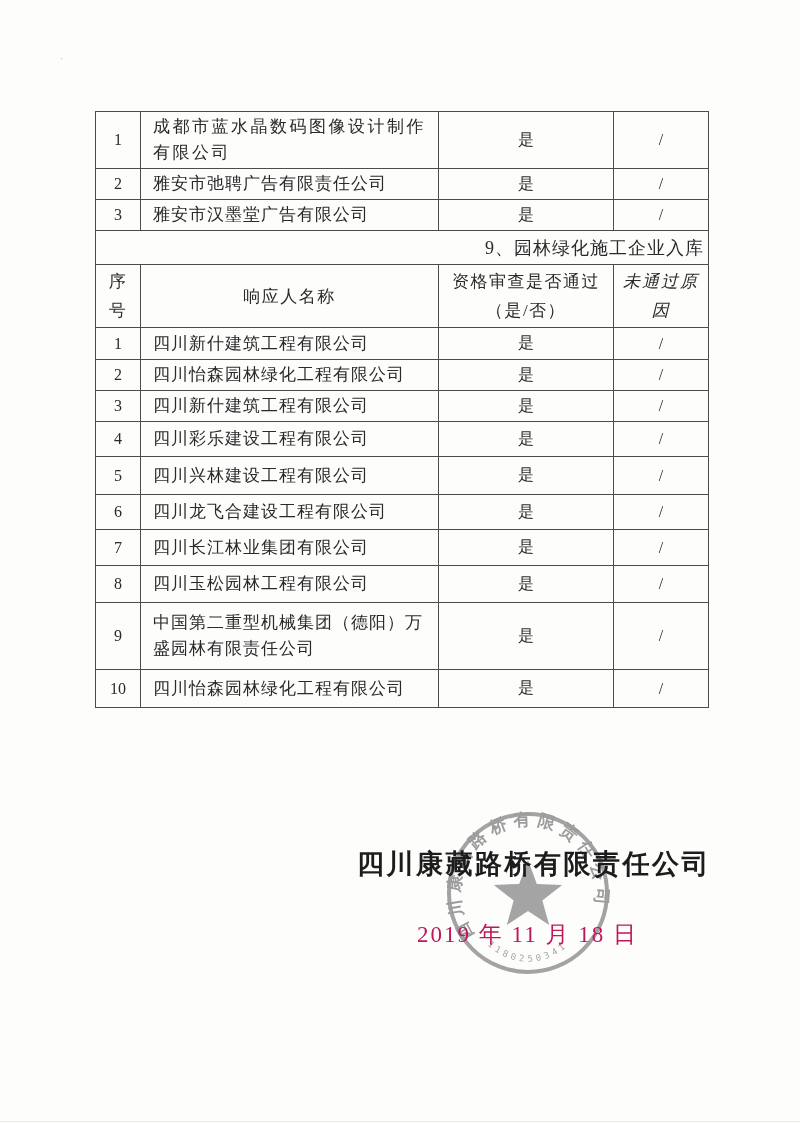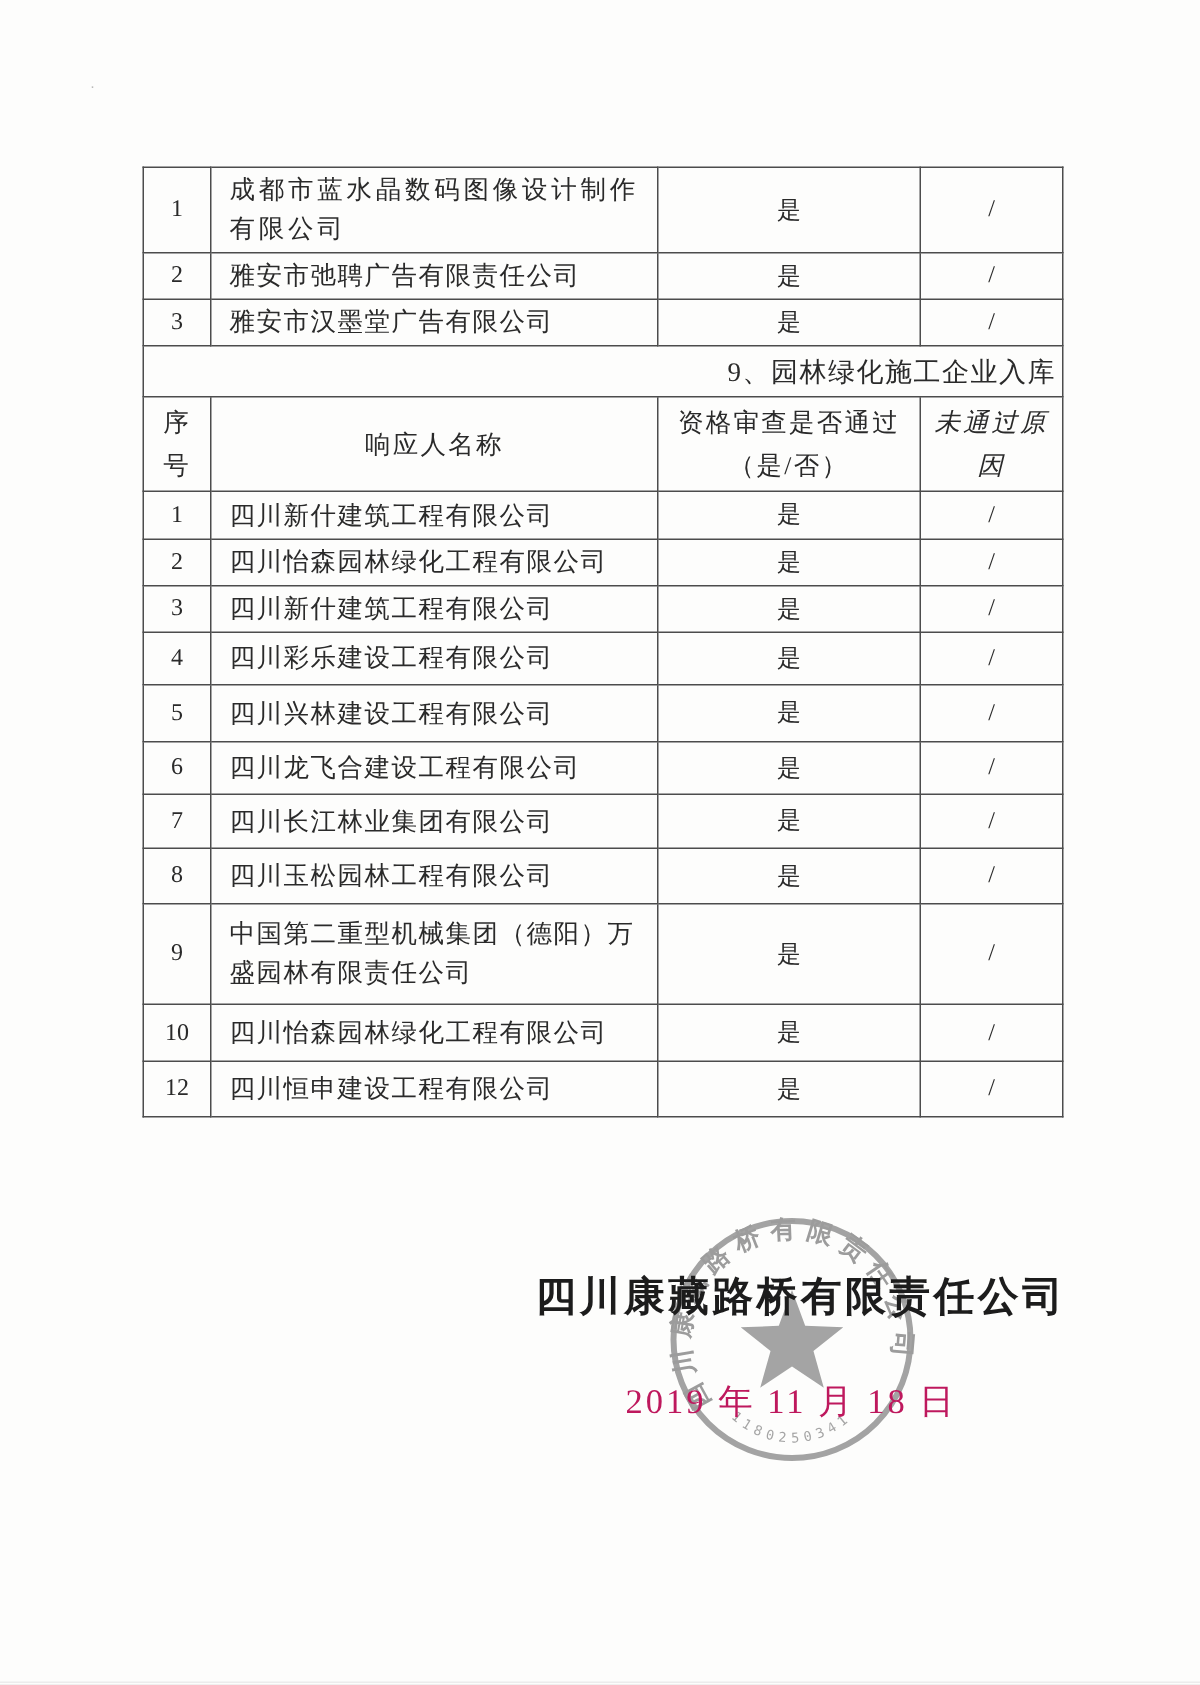--- a/index.html
+++ b/index.html
@@ -175,26 +175,20 @@
     </tr>
     <tr style="height:67px">
       <td class="cell-no">9</td>
       <td class="cell-name">中国第二重型机械集团（德阳）万盛园林有限责任公司</td>
       <td class="cell-passed">是</td>
       <td class="cell-reason">/</td>
     </tr>
     <tr style="height:38px">
       <td class="cell-no">10</td>
       <td class="cell-name">四川怡森园林绿化工程有限公司</td>
-      <td class="cell-passed">是</td>
-      <td class="cell-reason">/</td>
-    </tr>
-    <tr style="height:37px">
-      <td class="cell-no">12</td>
-      <td class="cell-name">四川恒申建设工程有限公司</td>
       <td class="cell-passed">是</td>
       <td class="cell-reason">/</td>
     </tr>
   </tbody>
     </table>
 
   <svg class="seal" width="172" height="178" viewBox="0 0 172 178">
     <circle cx="86" cy="89" r="79" fill="none" stroke="#979797" stroke-width="4"></circle>
     <defs>
       <path id="sealArc" d="M 34,133 A 68,68 0 1 1 138,133" fill="none"></path>

